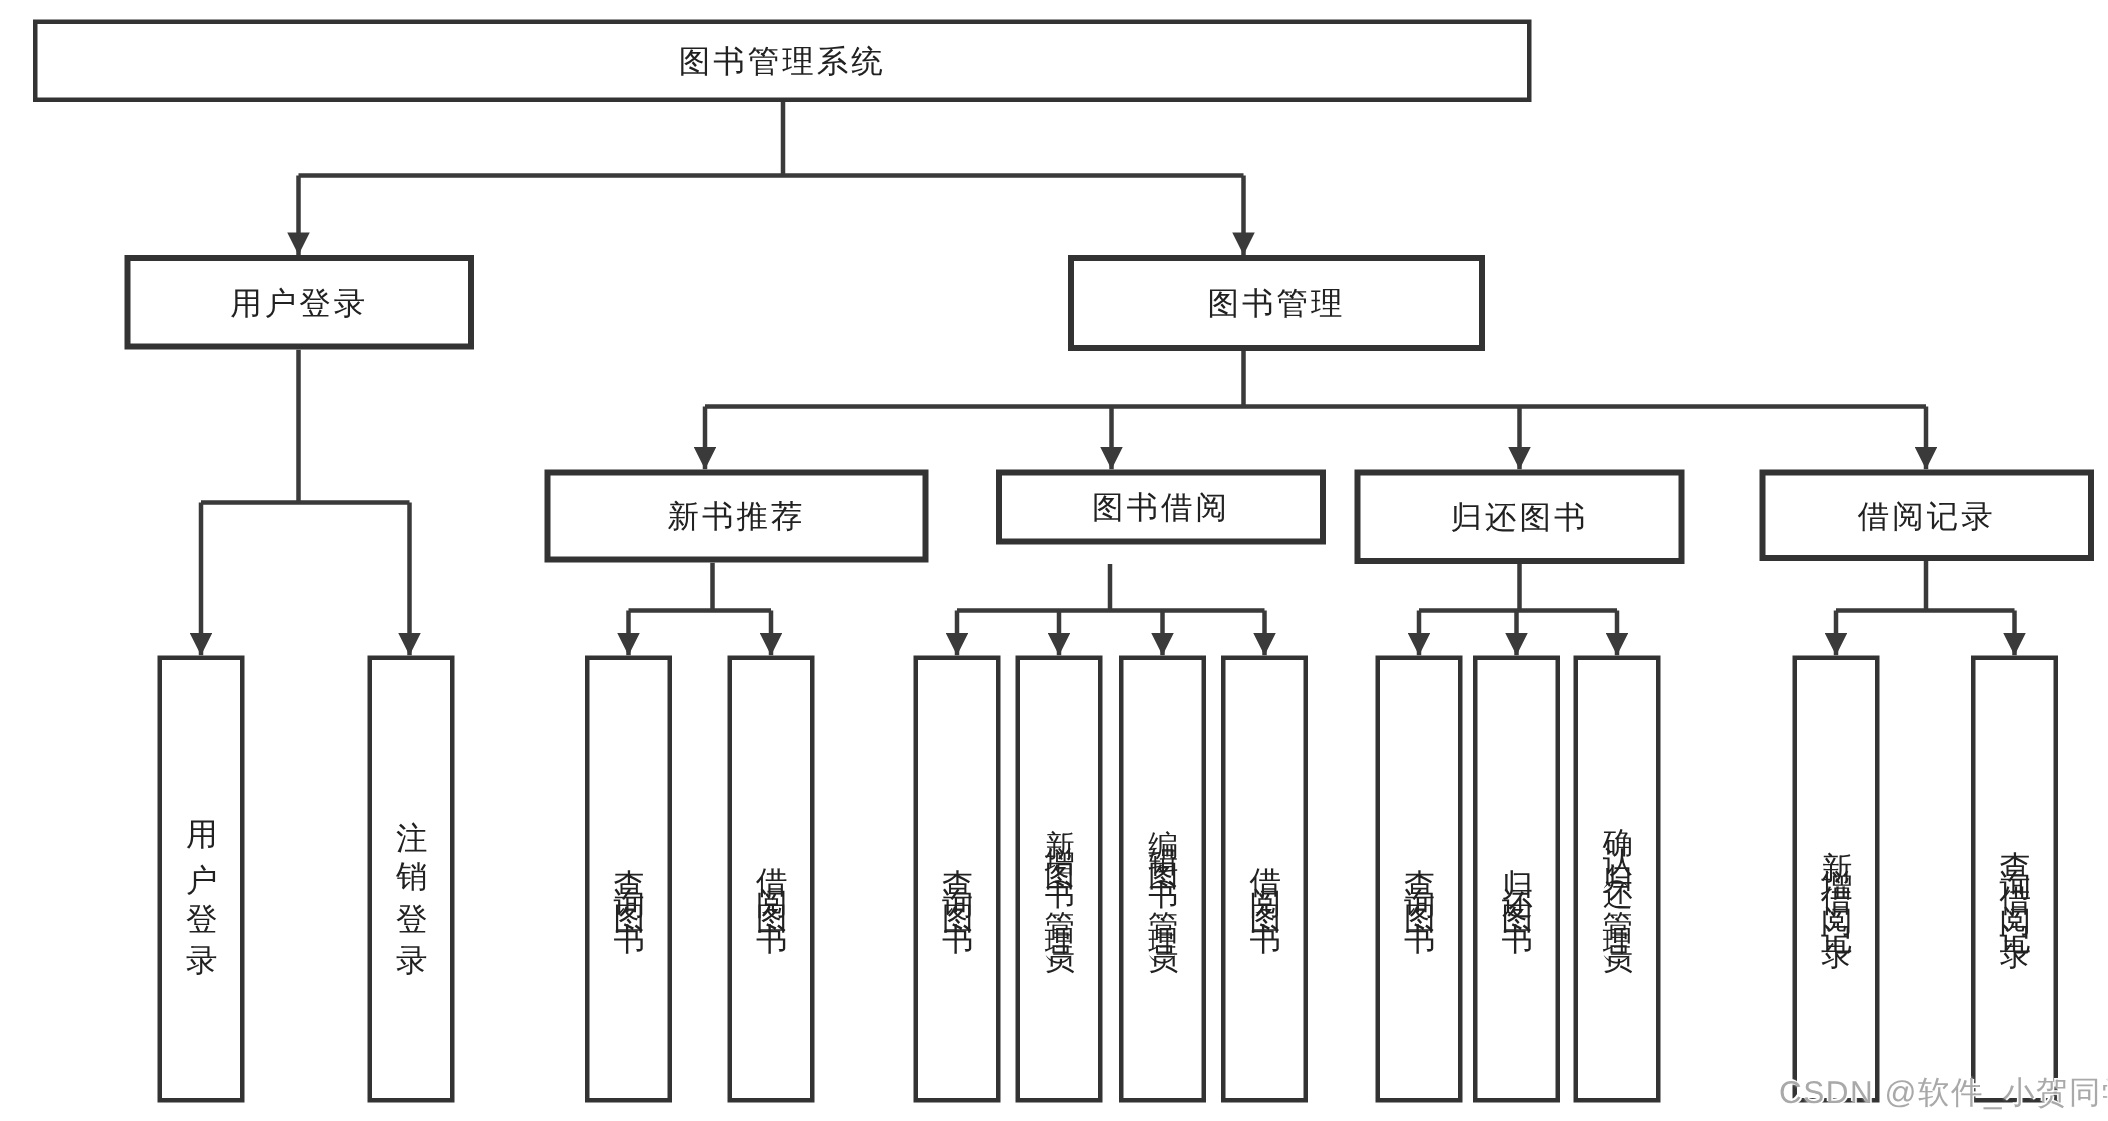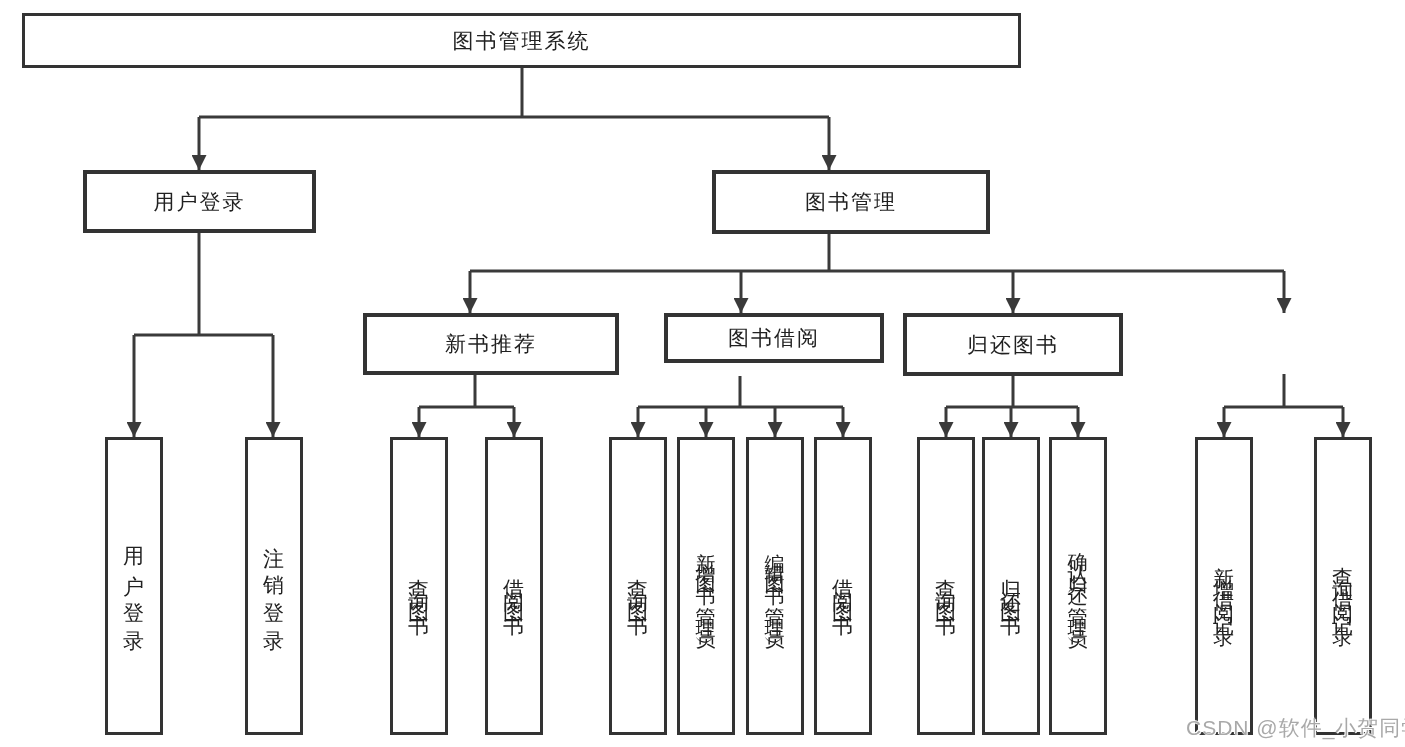--- a/index.html
+++ b/index.html
@@ -108,20 +108,23 @@
 
   <div class="node hbox mid" style="left:363px;top:313px;width:256px;height:62px">
     <span class="hlabel">新书推荐</span>
   </div>
   <div class="node hbox mid" style="left:664px;top:313px;width:220px;height:50px">
     <span class="hlabel">图书借阅</span>
   </div>
   <div class="node hbox mid" style="left:903px;top:313px;width:220px;height:63px">
     <span class="hlabel">归还图书</span>
   </div>
+  <div class="node hbox mid" style="left:1173px;top:313px;width:223px;height:61px">
+    <span class="hlabel">借阅记录</span>
+  </div>
 
   <div class="node vbox" style="left:105px;top:437px;width:58px;height:298px">
     <span class="vlabel vw">用户登录</span>
   </div>
   <div class="node vbox" style="left:245px;top:437px;width:58px;height:298px">
     <span class="vlabel vw">注销登录</span>
   </div>
 
   <div class="node vbox" style="left:390px;top:437px;width:58px;height:298px">
     <span class="vlabel">查询图书</span>

